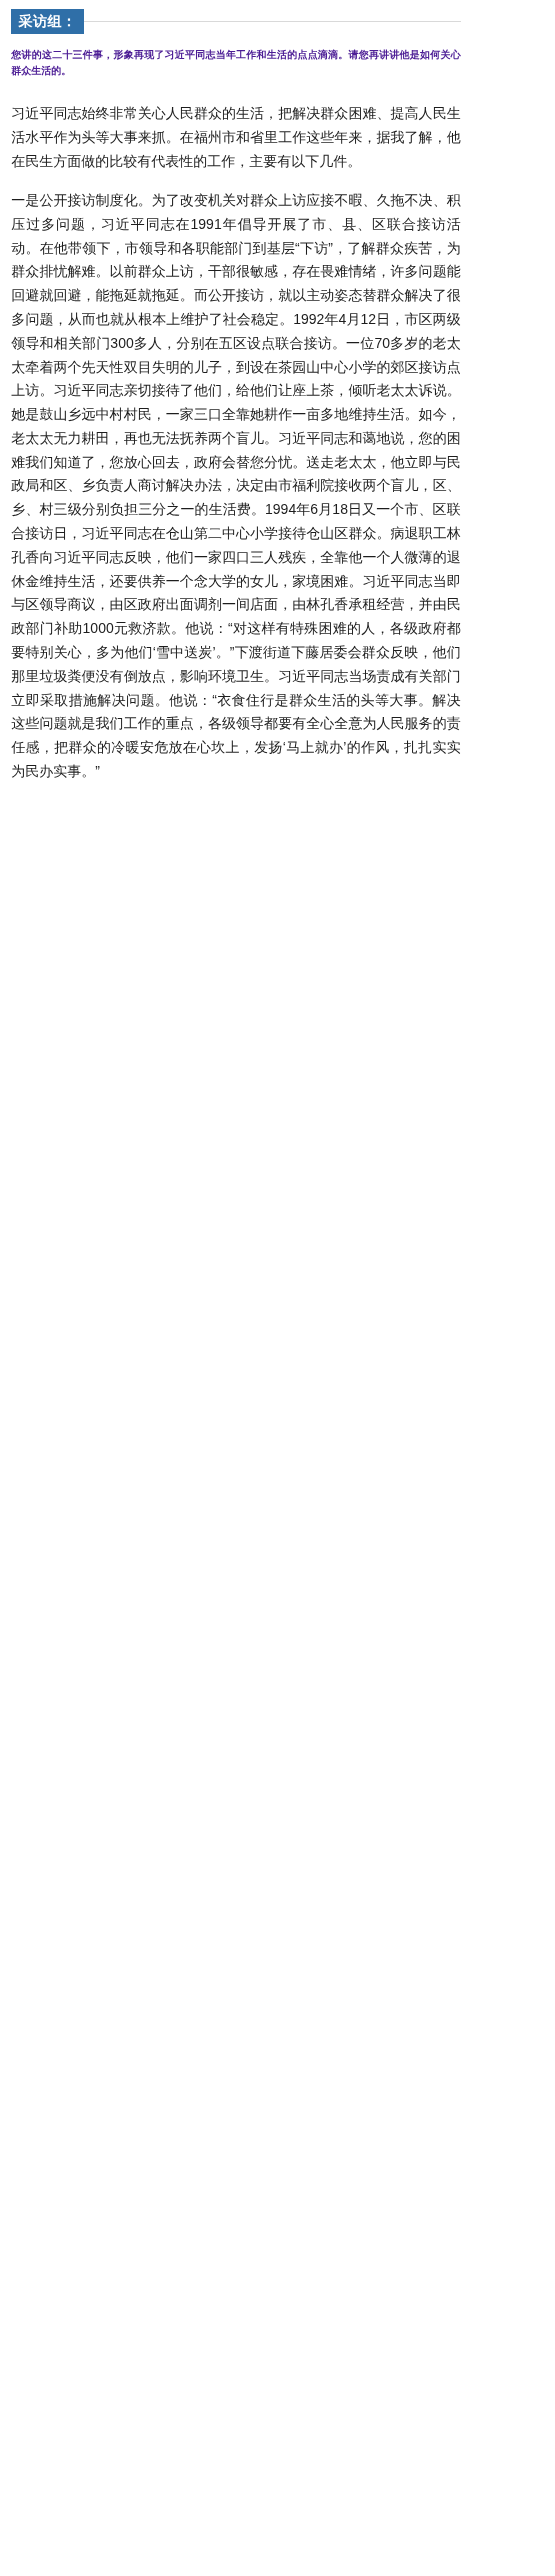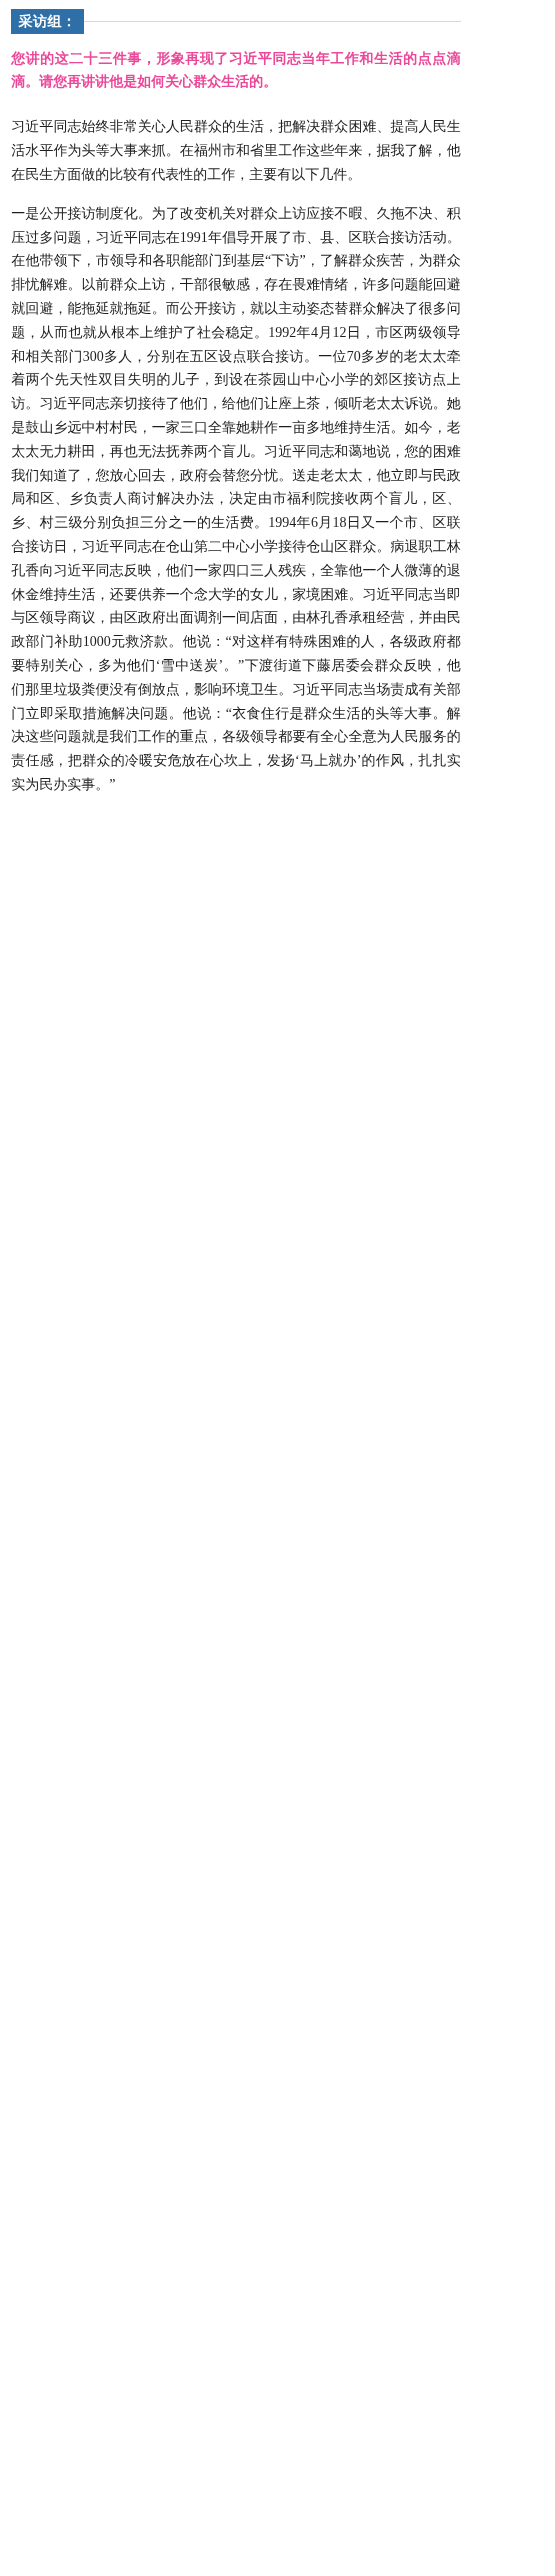--- a/index.html
+++ b/index.html
@@ -40,37 +40,36 @@
     white-space: nowrap;
   }
   .speaker-rule {
     flex: 1 1 auto;
     height: 1px;
     background: #d9d9d9;
     margin-left: 0px;
   }
   
   .q-para {
-    font-size: 14px;
+    font-size: 10px;
     font-weight: bold;
     line-height: 1.62;
-    color: #ec4899;
+    color: #4c1d95;
     margin: 11.3px 0 17.5px 0;
     text-align: justify;
     text-justify: inter-ideograph;
   }
   
   .a-para {
     font-size: 14px;
     line-height: 1.70;
     color: #1d1d1d;
     margin: 0 0 15.5px 0;
     text-align: justify;
     text-justify: inter-ideograph;
-    font-family: Liberation Serif, serif;
   }
   .a-para:last-child {
     margin-bottom: 4px;
   }
   .spacer-sm { height: 5.2px; }
 </style>
 </head>
 <body>
 
 <div class="page">

